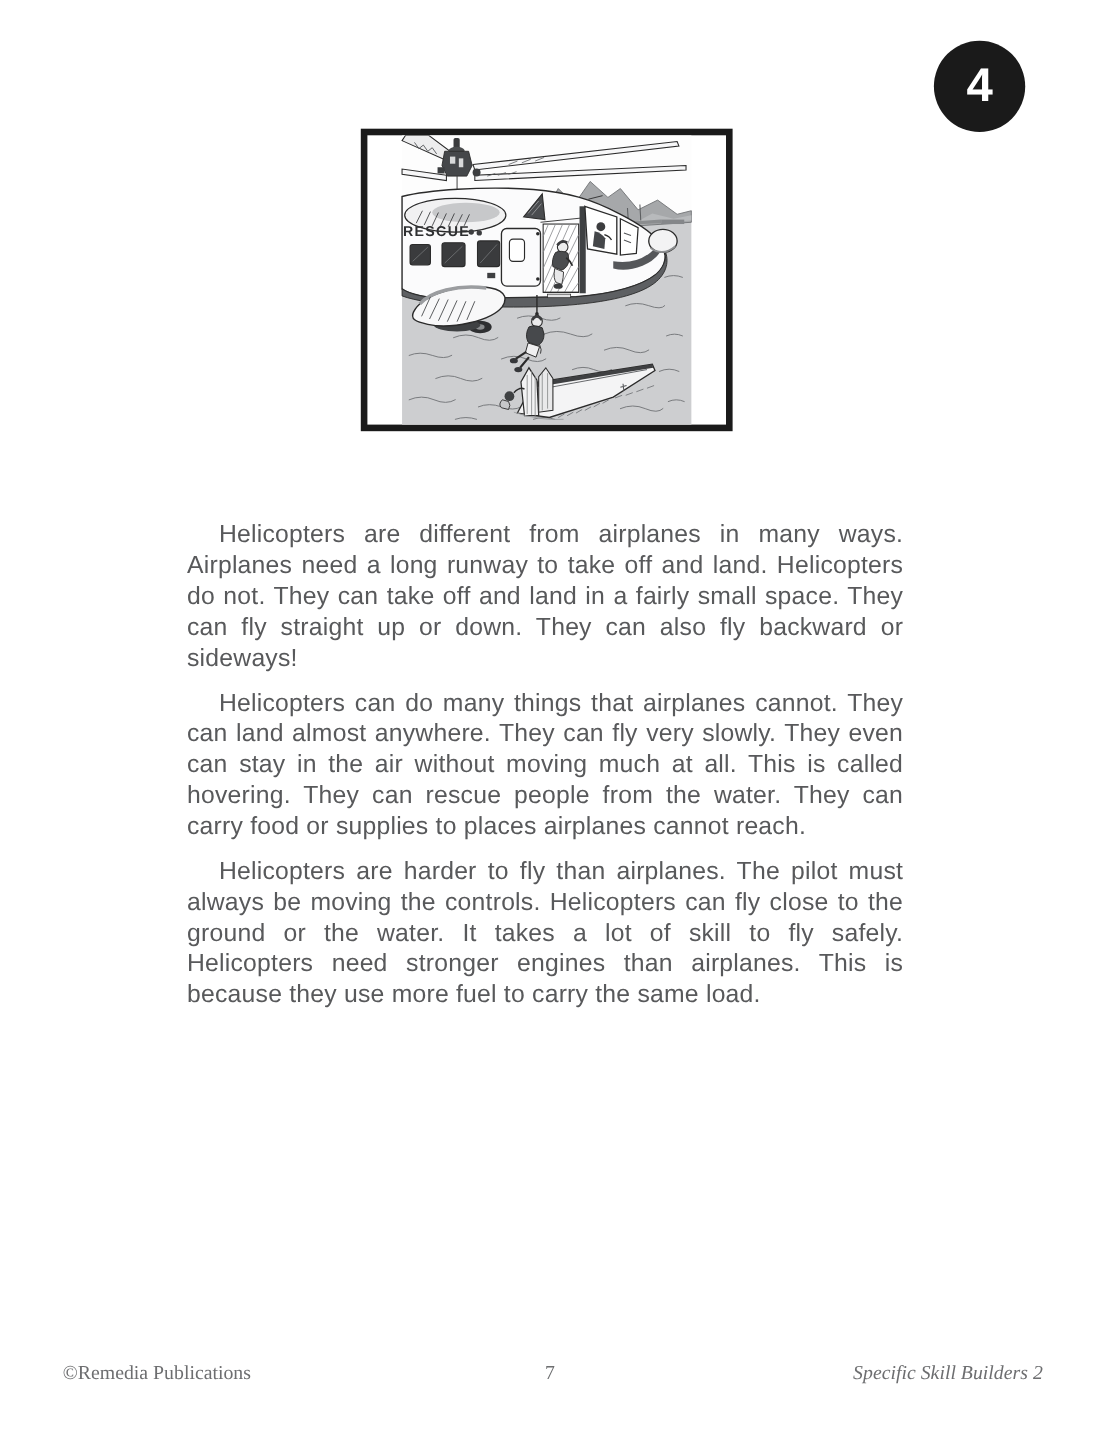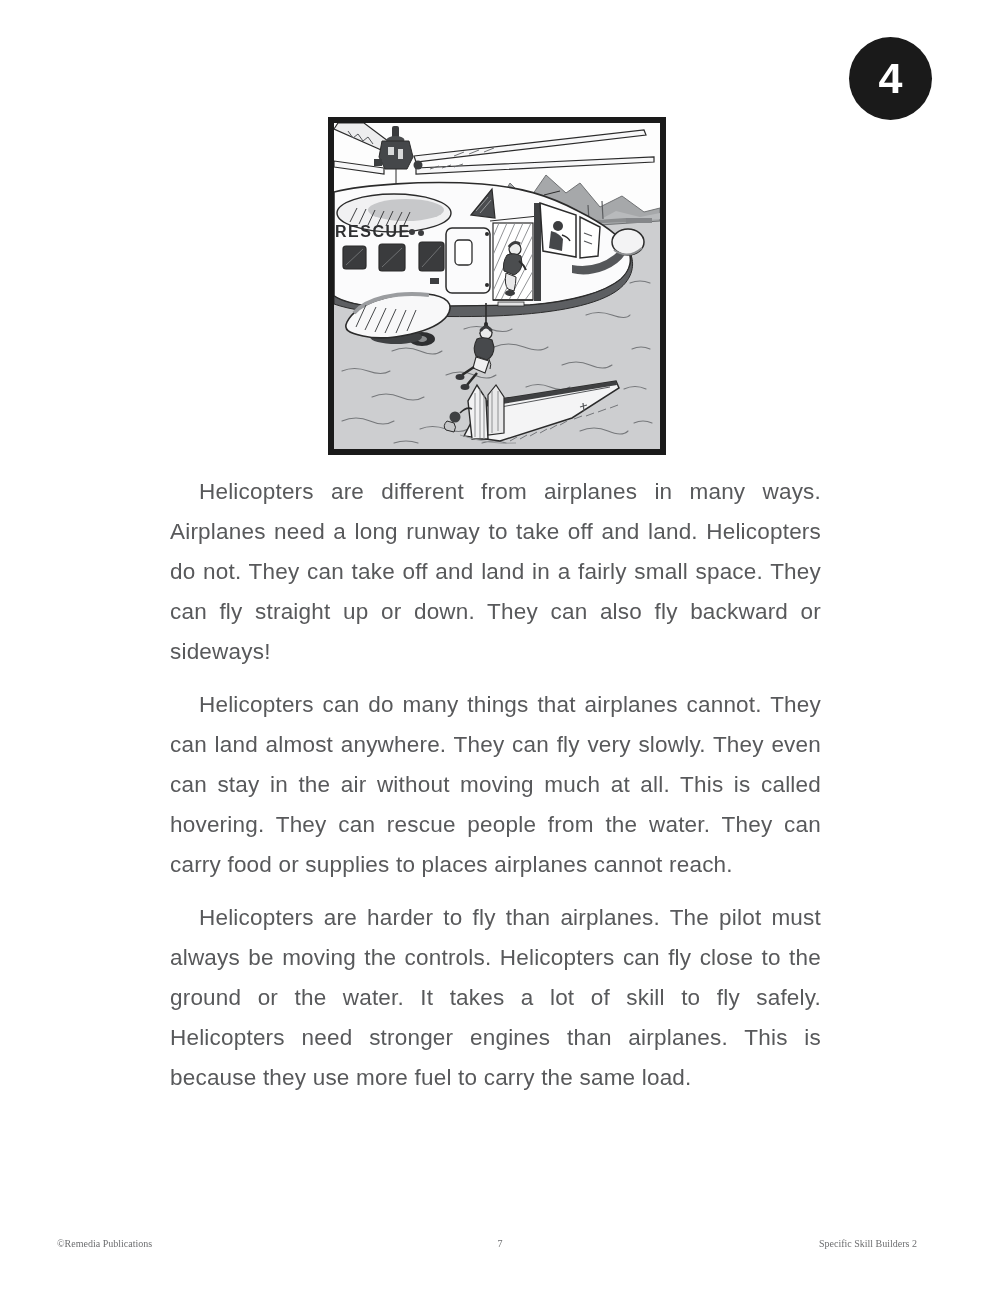--- a/index.html
+++ b/index.html
@@ -8,39 +8,39 @@
   .page { position:absolute; inset:0; background:#ffffff; overflow:hidden; }
 
   .badge {
     position:absolute; left:849px; top:37px; width:83px; height:83px;
     border-radius:50%; background:#1a1a1a;
     display:flex; align-items:center; justify-content:center;
   }
   .badge span { color:#ffffff; font-size:43px; font-weight:700; }
 
   .illustration {
-    position:absolute; left:328px; top:117px; width:338px; height:338px;
+    position:absolute; left:328px; top:117px; width:338px; height:275px;
     margin:0; border:6px solid #1a1a1a; box-sizing:border-box; background:#ffffff;
   }
   .illustration svg { display:block; width:100%; height:100%; }
   .rescue-text { font-family:"Liberation Sans", sans-serif; font-weight:700;
                  font-size:16px; letter-spacing:1.5px; fill:#2e2f31; }
 
   .passage { position:absolute; left:170px; top:472px; width:651px; color:#58595b; }
   .passage p {
-    margin:0 0 13px 0; font-size:22.5px; line-height:40px;
+    margin:0 0 13px 0; font-size:22.5px; line-height:28px;
     text-align:justify; text-indent:29px; letter-spacing:0.2px;
   }
   .passage p:last-child { margin-bottom:0; }
 
   .page-footer { position:absolute; left:0; right:0; top:1238px; height:22px;
-                 font-size:10px; color:#6d6e70; }
+                 font-size:18px; color:#6d6e70; }
   .f-left  { position:absolute; left:57px; font-family:"Liberation Serif", serif; }
   .f-center{ position:absolute; left:0; right:0; text-align:center; font-family:"Liberation Serif", serif; }
-  .f-right { position:absolute; right:83px; font-family:"Liberation Serif", serif; }
+  .f-right { position:absolute; right:52px; font-family:"Liberation Serif", serif; font-style:italic; }
 </style>
 </head>
 <body>
 
 <div class="page">
 
   <div class="badge">
     <span>4</span>
   </div>
 

